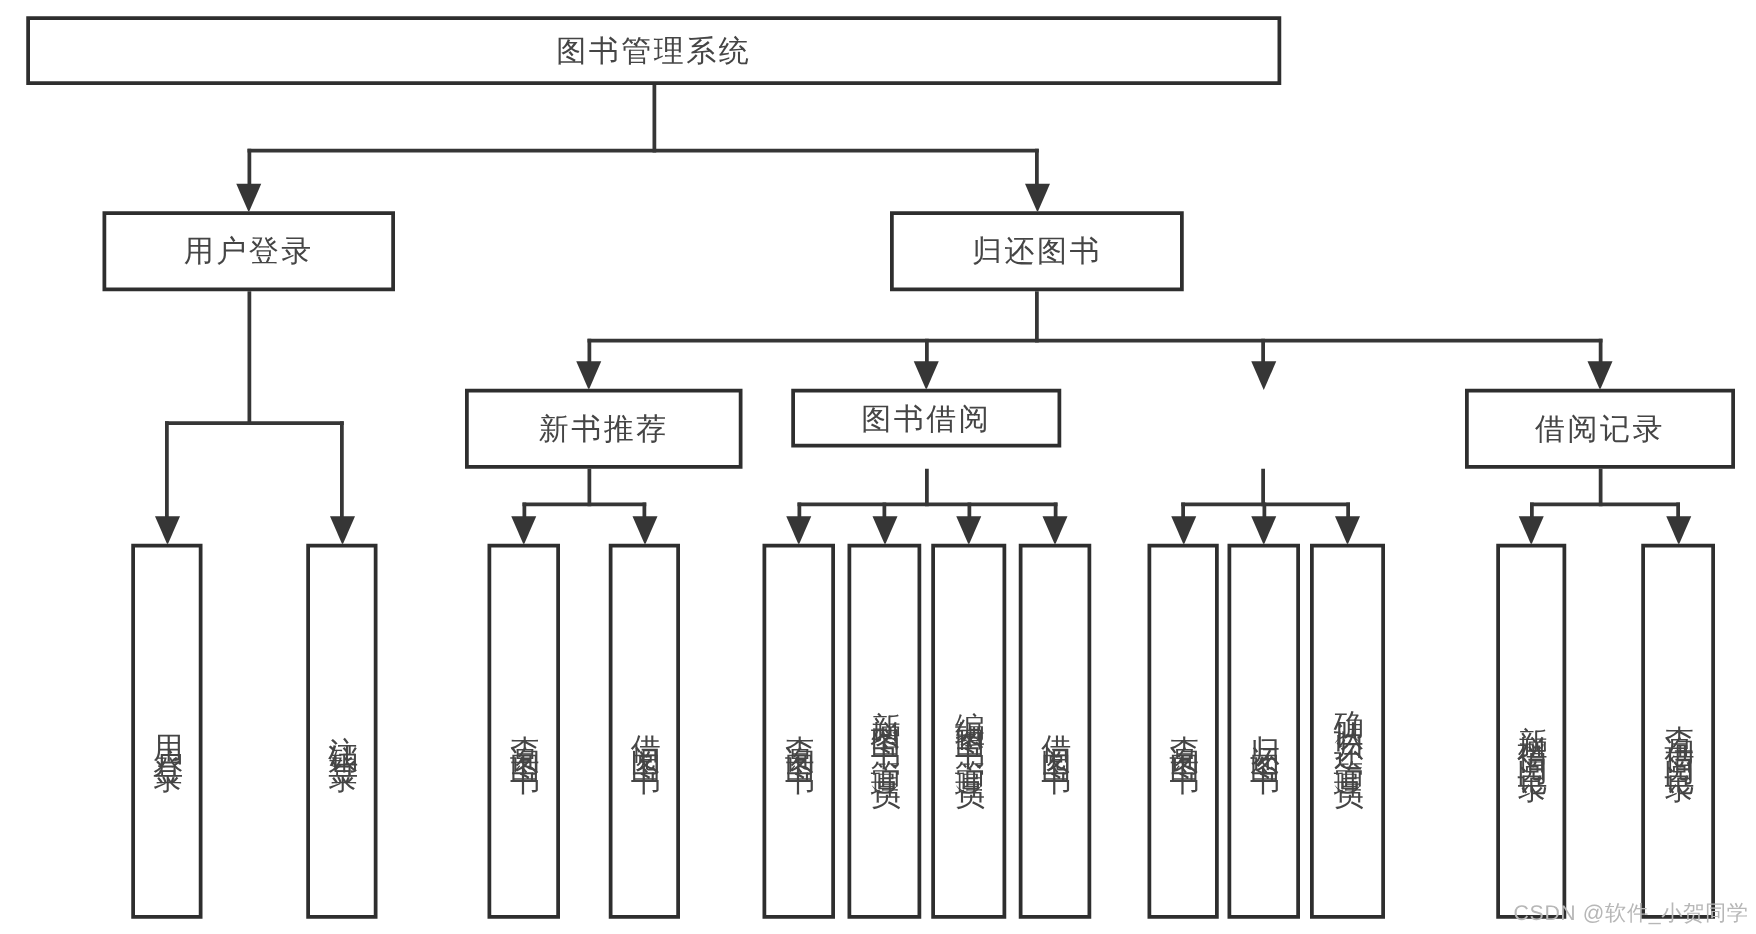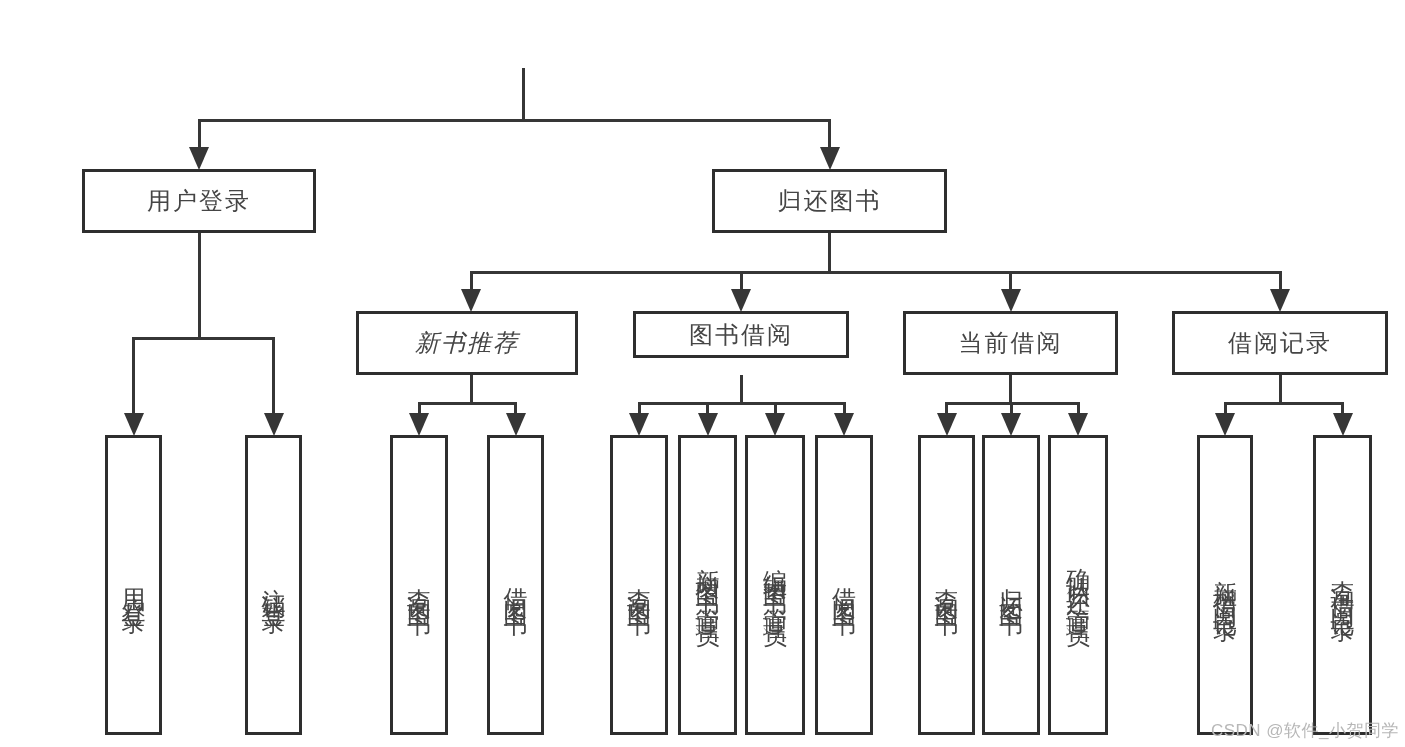--- a/index.html
+++ b/index.html
@@ -54,20 +54,23 @@
     color: var(--wm, #b7b7b7);
     z-index: 5;
     white-space: nowrap;
   }
 </style>
 </head>
 <body>
 
 <div class="canvas" id="canvas">
   <div class="watermark">CSDN @软件_小贺同学</div>
+<div class="node h" style="left: 21px; top: 13px; width: 1004px; height: 55px;">
+      <span class="label">图书管理系统</span>
+    </div>
     <div class="line" style="left: 521.5px; top: 68px; width: 3px; height: 54px;"></div>
     <div class="line" style="left: 197.5px; top: 119px; width: 633.5px; height: 3px;"></div>
     <div class="line" style="left: 197.5px; top: 119px; width: 3px; height: 36px;"></div>
     <div class="arrowhead" style="left: 189px; top: 147px;"></div>
     <div class="node h" style="left: 82px; top: 169px; width: 234px; height: 64px;">
       <span class="label">用户登录</span>
     </div>
     <div class="line" style="left: 197.5px; top: 233px; width: 3px; height: 107px;"></div>
     <div class="line" style="left: 132px; top: 337px; width: 143px; height: 3px;"></div>
     <div class="line" style="left: 132px; top: 337px; width: 3px; height: 84px;"></div>
@@ -82,21 +85,21 @@
     </div>
     <div class="line" style="left: 828px; top: 119px; width: 3px; height: 36px;"></div>
     <div class="arrowhead" style="left: 819.5px; top: 147px;"></div>
     <div class="node h" style="left: 712px; top: 169px; width: 235px; height: 64px;">
       <span class="label">归还图书</span>
     </div>
     <div class="line" style="left: 828px; top: 233px; width: 3px; height: 41px;"></div>
     <div class="line" style="left: 469.5px; top: 271px; width: 812px; height: 3px;"></div>
     <div class="line" style="left: 469.5px; top: 271px; width: 3px; height: 26px;"></div>
     <div class="arrowhead" style="left: 461px; top: 289px;"></div>
-    <div class="node h" style="left: 356px; top: 311px; width: 222px; height: 64px; font-style: italic;">
+    <div class="node h" style="left: 372px; top: 311px; width: 222px; height: 64px;">
       <span class="label">新书推荐</span>
     </div>
     <div class="line" style="left: 469.5px; top: 375px; width: 3px; height: 30px;"></div>
     <div class="line" style="left: 417.5px; top: 402px; width: 99.5px; height: 3px;"></div>
     <div class="line" style="left: 417.5px; top: 402px; width: 3px; height: 19px;"></div>
     <div class="arrowhead" style="left: 409px; top: 413px;"></div>
     <div class="node v" style="left: 390px; top: 435px; width: 58px; height: 300px;">
       <span class="label">查询图书</span>
     </div>
     <div class="line" style="left: 514px; top: 402px; width: 3px; height: 19px;"></div>
@@ -126,23 +129,20 @@
     <div class="node v" style="left: 745px; top: 435px; width: 60px; height: 300px;">
       <span class="label">编辑图书（管理员）</span>
     </div>
     <div class="line" style="left: 842.5px; top: 402px; width: 3px; height: 19px;"></div>
     <div class="arrowhead" style="left: 834px; top: 413px;"></div>
     <div class="node v" style="left: 815px; top: 435px; width: 58px; height: 300px;">
       <span class="label">借阅图书</span>
     </div>
     <div class="line" style="left: 1009px; top: 271px; width: 3px; height: 26px;"></div>
     <div class="arrowhead" style="left: 1000.5px; top: 289px;"></div>
-    <div class="node h" style="left: 903px; top: 311px; width: 215px; height: 64px;">
-      <span class="label">当前借阅</span>
-    </div>
     <div class="line" style="left: 1009px; top: 375px; width: 3px; height: 30px;"></div>
     <div class="line" style="left: 945px; top: 402px; width: 134.5px; height: 3px;"></div>
     <div class="line" style="left: 945px; top: 402px; width: 3px; height: 19px;"></div>
     <div class="arrowhead" style="left: 936.5px; top: 413px;"></div>
     <div class="node v" style="left: 918px; top: 435px; width: 57px; height: 300px;">
       <span class="label">查询图书</span>
     </div>
     <div class="line" style="left: 1009.5px; top: 402px; width: 3px; height: 19px;"></div>
     <div class="arrowhead" style="left: 1001px; top: 413px;"></div>
     <div class="node v" style="left: 982px; top: 435px; width: 58px; height: 300px;">

